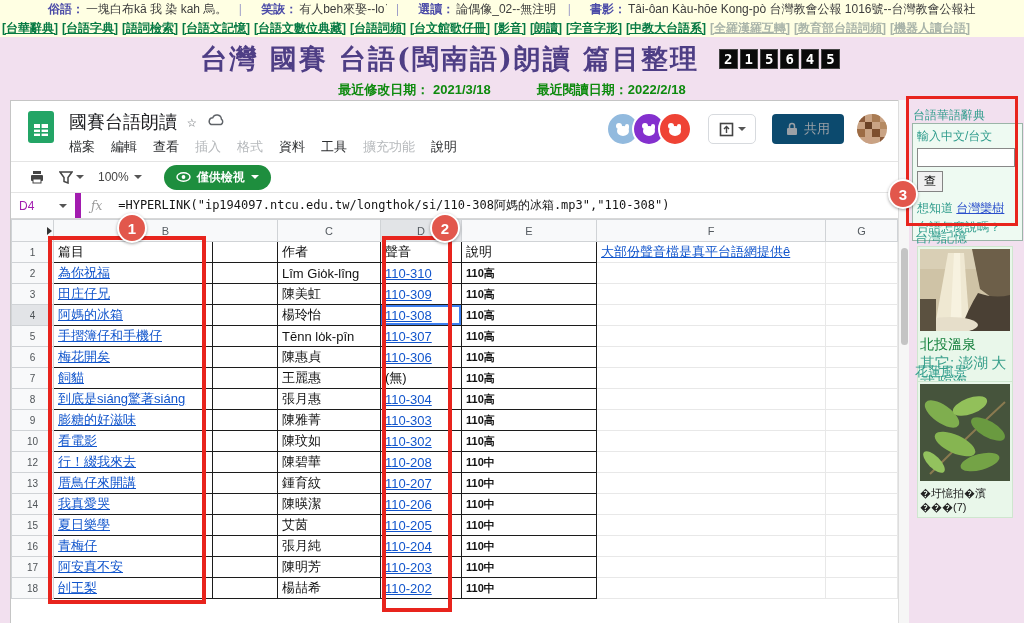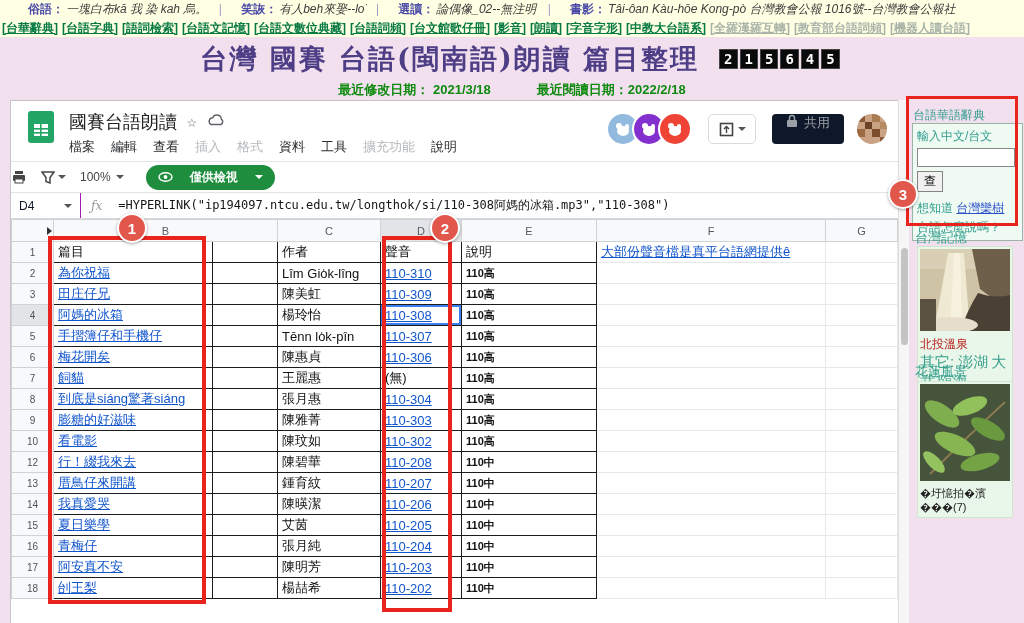--- a/index.html
+++ b/index.html
@@ -2,23 +2,23 @@
 <html><head>
 <meta charset="utf-8">
 <style>
   html,body{margin:0;padding:0;}
   body{
     width:1024px;height:623px;position:relative;overflow:hidden;
     background:#f2e0ef;font-family:"Liberation Sans",sans-serif;
   }
   
   .topbar{position:absolute;top:0;left:0;width:1024px;height:37px;background:#ffffe3;}
-  .tb-line1{height:19px;display:flex;align-items:center;padding-left:20px;white-space:nowrap;font-size:12px;overflow:hidden;}
+  .tb-line1{height:19px;display:flex;align-items:center;padding-left:40px;white-space:nowrap;font-size:12px;overflow:hidden;}
   .tb-line1 .lbl{color:#4c4ca8;font-weight:bold;margin:0 2px 0 8px;}
-  .tb-line1 .txt{color:#3c3c3c;font-style:italic;}
+  .tb-line1 .txt{color:#3c3c3c;}
   .tb-line1 .sep{color:#8080c0;margin:0 7px;}
   .tb-line2{height:18px;display:flex;align-items:center;padding-left:2px;gap:4px;white-space:nowrap;font-size:12px;overflow:hidden;}
   a.tlink{color:#077a43;font-weight:bold;text-decoration:underline;cursor:pointer;}
   a.tlink.off{color:#a9b4a9;}
   
   .page-header{position:absolute;top:37px;left:0;width:1024px;height:63px;}
   .title-row{display:flex;justify-content:center;align-items:center;gap:20px;margin-top:4px;padding-left:16px;}
   .main-title{font-family:"DejaVu Serif","Liberation Serif",serif;font-size:27px;font-weight:bold;color:#4e3e85;letter-spacing:2px;}
   .counter{display:flex;gap:2px;}
   .counter span{background:#0a0a0a;color:#fff;font-family:"DejaVu Sans Mono",monospace;font-size:14px;font-weight:bold;padding:1px 4px;border:1px solid #454545;}
@@ -29,30 +29,30 @@
   .sheets-logo{position:absolute;left:13px;top:9px;width:34px;height:34px;}
   .doc-title-row{position:absolute;left:58px;top:9px;display:flex;align-items:center;gap:10px;font-family:Liberation Mono, monospace;}
   .doc-title{font-size:18px;color:#202124;}
   .star{color:#5f6368;font-size:16px;}
   .menubar{position:absolute;left:50px;top:35px;display:flex;}
   .menu-item{font-size:13px;color:#2c2e30;padding:2px 8px;cursor:pointer;}
   .menu-item.off{color:#b5b8bb;}
   .right-cluster{position:absolute;right:12px;top:11px;display:flex;align-items:center;}
   .viewer{width:30px;height:30px;border-radius:50%;border:2px solid #fff;margin-left:-8px;display:flex;align-items:center;justify-content:center;overflow:hidden;}
   .popout-btn{width:48px;height:30px;border:1px solid #d7dade;border-radius:5px;display:flex;align-items:center;justify-content:center;gap:4px;margin-left:16px;background:#fff;cursor:pointer;box-sizing:border-box;}
-  .share-btn{height:30px;border-radius:4px;background:#0f172a;color:#9aa0a6;display:flex;align-items:flex-start;gap:6px;padding:0 14px;font-size:13px;margin-left:16px;cursor:pointer;}
+  .share-btn{height:30px;border-radius:4px;background:#0c4a6e;color:#9aa0a6;display:flex;align-items:center;gap:6px;padding:0 14px;font-size:13px;margin-left:16px;cursor:pointer;}
   .user-avatar{width:30px;height:30px;border-radius:50%;overflow:hidden;margin-left:13px;}
-  .toolbar{height:30px;border-top:1px solid #e4e4e4;border-bottom:1px solid #e4e4e4;display:flex;align-items:center;gap:14px;}
+  .toolbar{height:30px;border-top:1px solid #e4e4e4;border-bottom:1px solid #e4e4e4;display:flex;align-items:center;padding-left:18px;gap:14px;}
   .icon-btn{display:flex;align-items:center;gap:3px;cursor:pointer;}
   .zoom-ctl{font-size:12px;color:#444;display:flex;align-items:center;gap:5px;cursor:pointer;}
   .caret{width:0;height:0;border-left:4px solid transparent;border-right:4px solid transparent;border-top:4px solid #555;display:inline-block;}
-  .view-pill{display:flex;align-items:center;gap:17px;background:#1e8e3e;color:#fff;font-size:12px;font-weight:bold;border-radius:13px;padding:0 12px;height:25px;margin-left:8px;cursor:pointer;}
+  .view-pill{display:flex;align-items:center;gap:6px;background:#1e8e3e;color:#fff;font-size:12px;font-weight:bold;border-radius:13px;padding:0 12px;height:25px;margin-left:8px;cursor:pointer;}
   .view-pill .caret{border-top-color:#fff;}
   .formula-bar{height:25px;border-bottom:1px solid #d8d8d8;display:flex;align-items:center;font-size:12px;}
-  .cell-ref{width:70px;display:flex;align-items:center;justify-content:space-between;padding:0 8px;color:#0f172a;border-right:1px solid #a21caf;height:100%;box-sizing:border-box;}
+  .cell-ref{width:70px;display:flex;align-items:center;justify-content:space-between;padding:0 8px;color:#a21caf;border-right:6px solid #a21caf;height:100%;box-sizing:border-box;}
   .fx{font-style:italic;color:#999;font-family:"DejaVu Serif","Liberation Serif",serif;padding:0 10px;}
   .formula-text{font-family:"DejaVu Sans Mono",monospace;font-size:12px;color:#151515;white-space:nowrap;overflow:hidden;padding-left:6px;}
   
   table.grid{border-collapse:collapse;table-layout:fixed;width:886px;}
   .grid th{background:#f8f9fa;border:1px solid #d0d3d6;font-size:11px;font-weight:normal;color:#555b60;height:21px;padding:0;position:relative;}
   .grid th.dsel{background:#e2e4e7;}
   .grid td{height:21px;padding:0 4px;font-size:13px;color:#111;overflow:hidden;white-space:nowrap;border-right:1px solid #e8e8e8;border-bottom:1px solid #e8e8e8;background:#fff;box-sizing:border-box;}
   td.rownum{background:#f8f9fa;color:#4e5357;font-size:10px;text-align:center;border:1px solid #d0d3d6;padding:0;}
   td.rownum.sel{background:#e2e4e7;}
   td.bb{border:1px solid #1c1c1c;}
@@ -67,21 +67,21 @@
   .sidebar{position:absolute;left:909px;top:100px;width:115px;height:523px;font-size:12px;}
   .dict-title{position:absolute;left:4px;top:7px;color:#2f9c8c;}
   .dict-box{position:absolute;left:3px;top:23px;width:101px;background:#eefaf2;border:1px solid #9bb5a8;padding:4px;}
   .dict-hint{color:#2f9c8c;}
   .dict-input{width:92px;height:15px;border:1px solid #888;background:#fff;margin:3px 0 2px;font-size:11px;}
   .dict-btn{font-size:12px;background:#f1f1f1;border:1px solid #848484;padding:1px 6px;margin:2px 0 7px;cursor:pointer;}
   .dict-q{color:#2f9c8c;line-height:1.55;}
   .dict-q a{color:#2b50cc;text-decoration:underline;cursor:pointer;}
   .side-h{position:absolute;left:6px;color:#2f9c8c;font-size:13px;}
   .img-card{position:absolute;left:8px;width:96px;background:#e9f7ea;border:1px solid #cfe6cf;padding:2px;box-sizing:border-box;}
-  .img-cap{color:#b91c1c;font-size:12px;margin-top:2px;}
+  .img-cap{color:#15803d;font-size:14px;margin-top:2px;}
   .img-others{color:#3aa08c;font-size:15px;}
   .img-others a{color:#3aa08c;text-decoration:none;cursor:pointer;margin-right:3px;}
   .garble{color:#222;font-size:11px;line-height:1.3;margin-top:2px;word-break:break-all;}
   
   .redbox{position:absolute;border:4px solid #e8241d;pointer-events:none;z-index:50;box-sizing:border-box;}
   .badge{position:absolute;width:26px;height:26px;border-radius:50%;background:#e2574c;color:#fff;font-weight:bold;font-size:15px;display:flex;align-items:center;justify-content:center;border:2px solid #fff;box-shadow:0 1px 3px rgba(0,0,0,.35);z-index:60;box-sizing:content-box;}
 </style>
 </head>
 <body>
 

